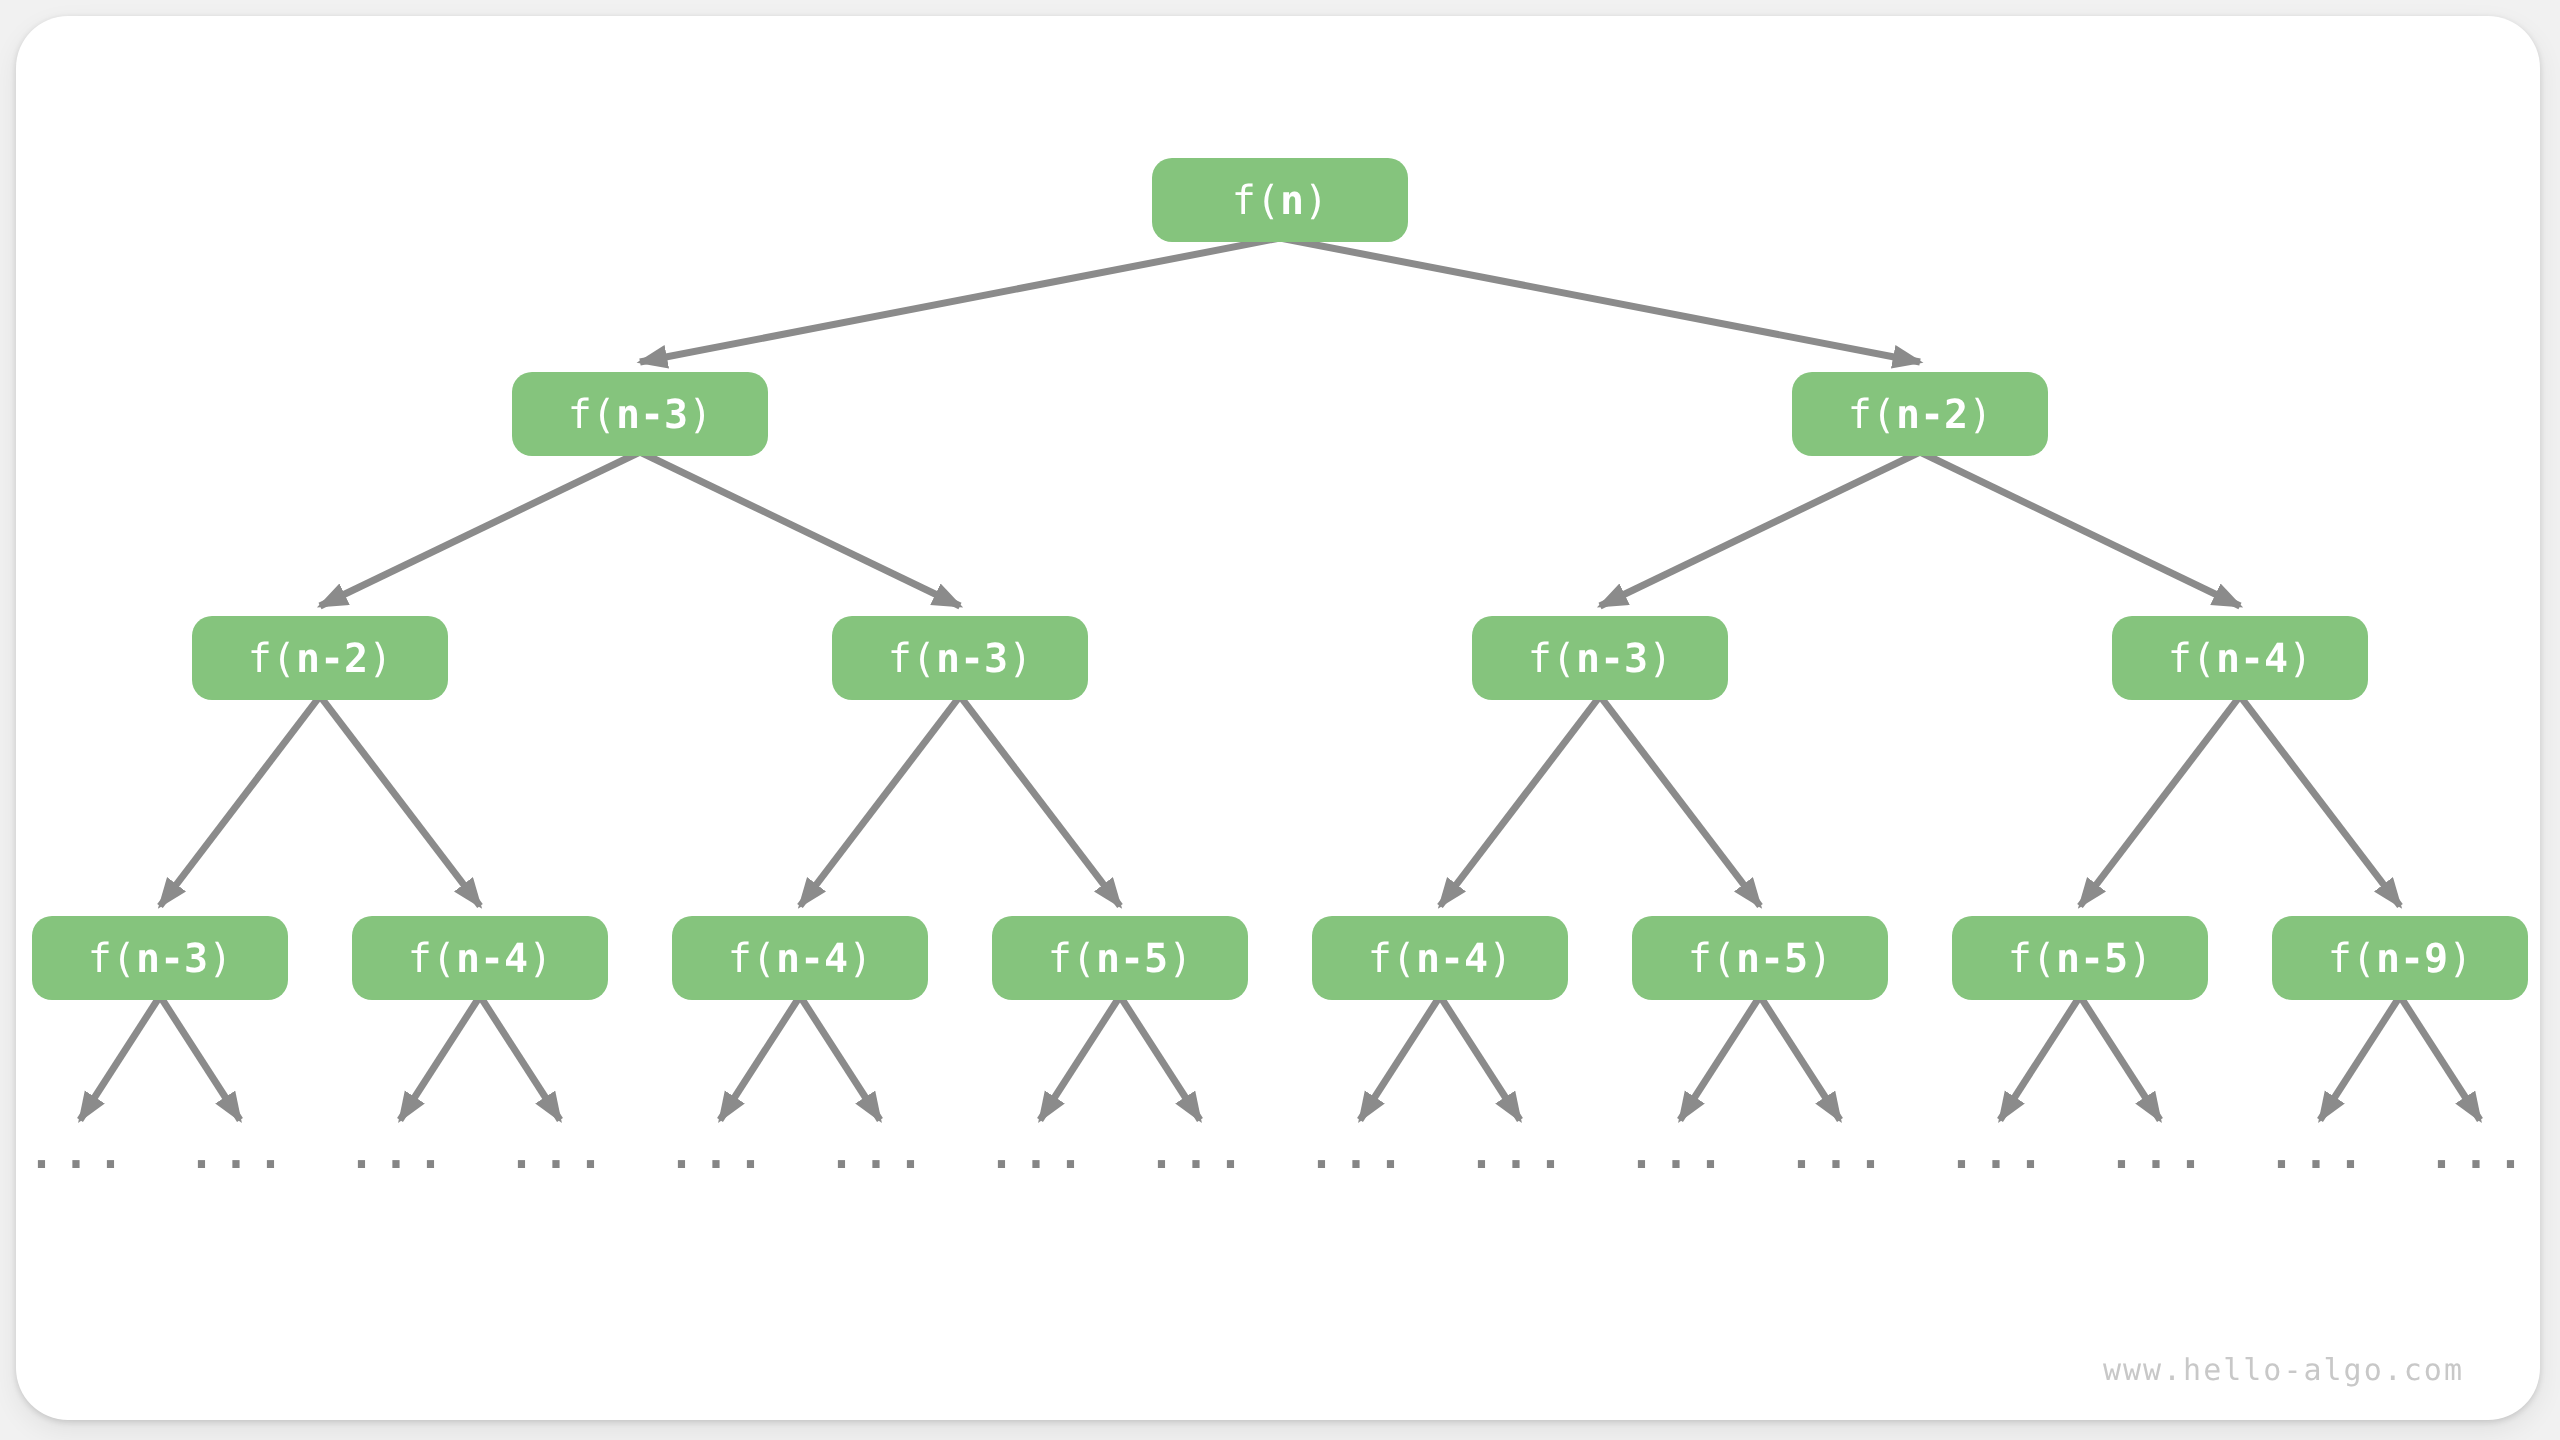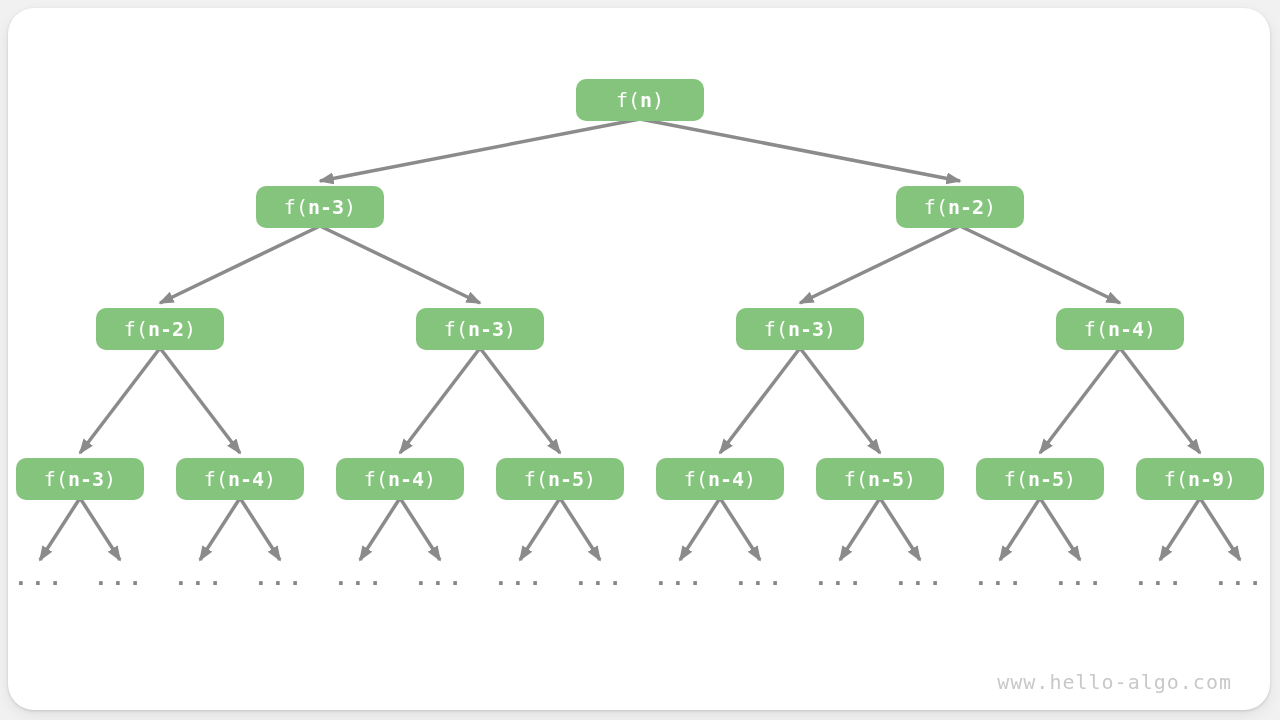--- a/index.html
+++ b/index.html
@@ -12,21 +12,21 @@
   .edges line{stroke:var(--arrow,#8b8b8b);stroke-width:3.5;}
   .node{position:absolute;width:128px;height:42px;border-radius:10px;
         background:var(--node-fill,#85c47d);color:var(--node-text,#fff);
         display:flex;align-items:center;justify-content:center;
         font-size:20px;line-height:1;white-space:pre;}
   .node .arg{font-weight:bold;}
   .leaf{position:absolute;width:60px;text-align:center;
         color:var(--ellipsis,#858585);font-size:22px;font-weight:bold;
         letter-spacing:4px;line-height:20px;height:20px;}
   .watermark{position:absolute;right:48px;bottom:26px;
-             color:var(--watermark,#c8c8c8);font-size:20px;letter-spacing:1px;margin-top:32px;}
+             color:var(--watermark,#c8c8c8);font-size:15px;letter-spacing:1px;margin-top:32px;}
 </style>
 </head>
 <body style="background: rgb(241, 241, 241);">
 
 <div class="page">
   <div class="card"></div>
   <svg class="edges" width="1280" height="720" viewBox="0 0 1280 720">
     <defs>
       <marker id="ah" markerWidth="5" markerHeight="4" refX="3.9" refY="1.7" orient="auto" markerUnits="strokeWidth">
         <path d="M0,0 L4.4,1.7 L0,3.4 Z" fill="#8b8b8b"></path>

